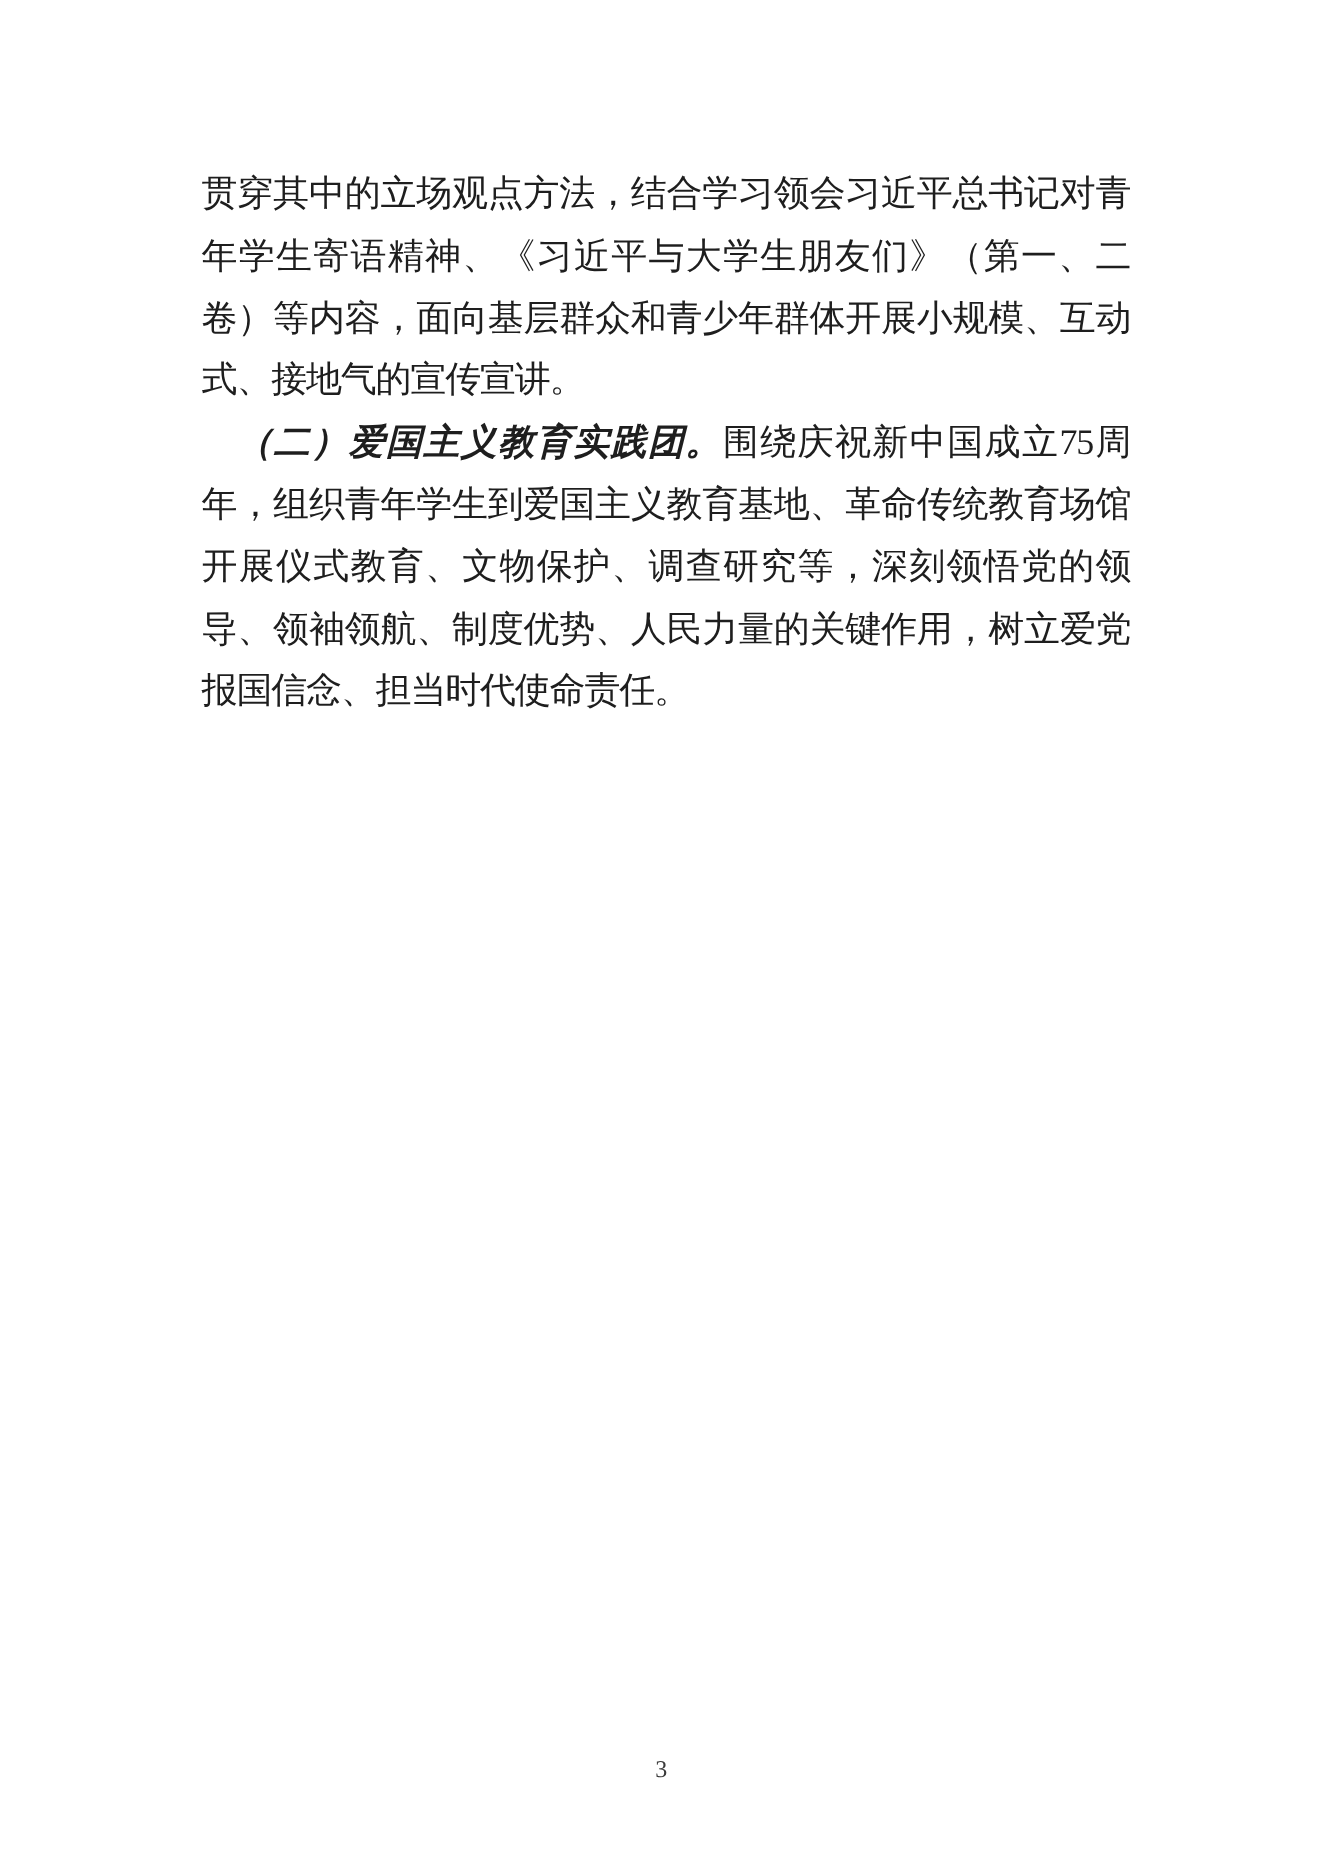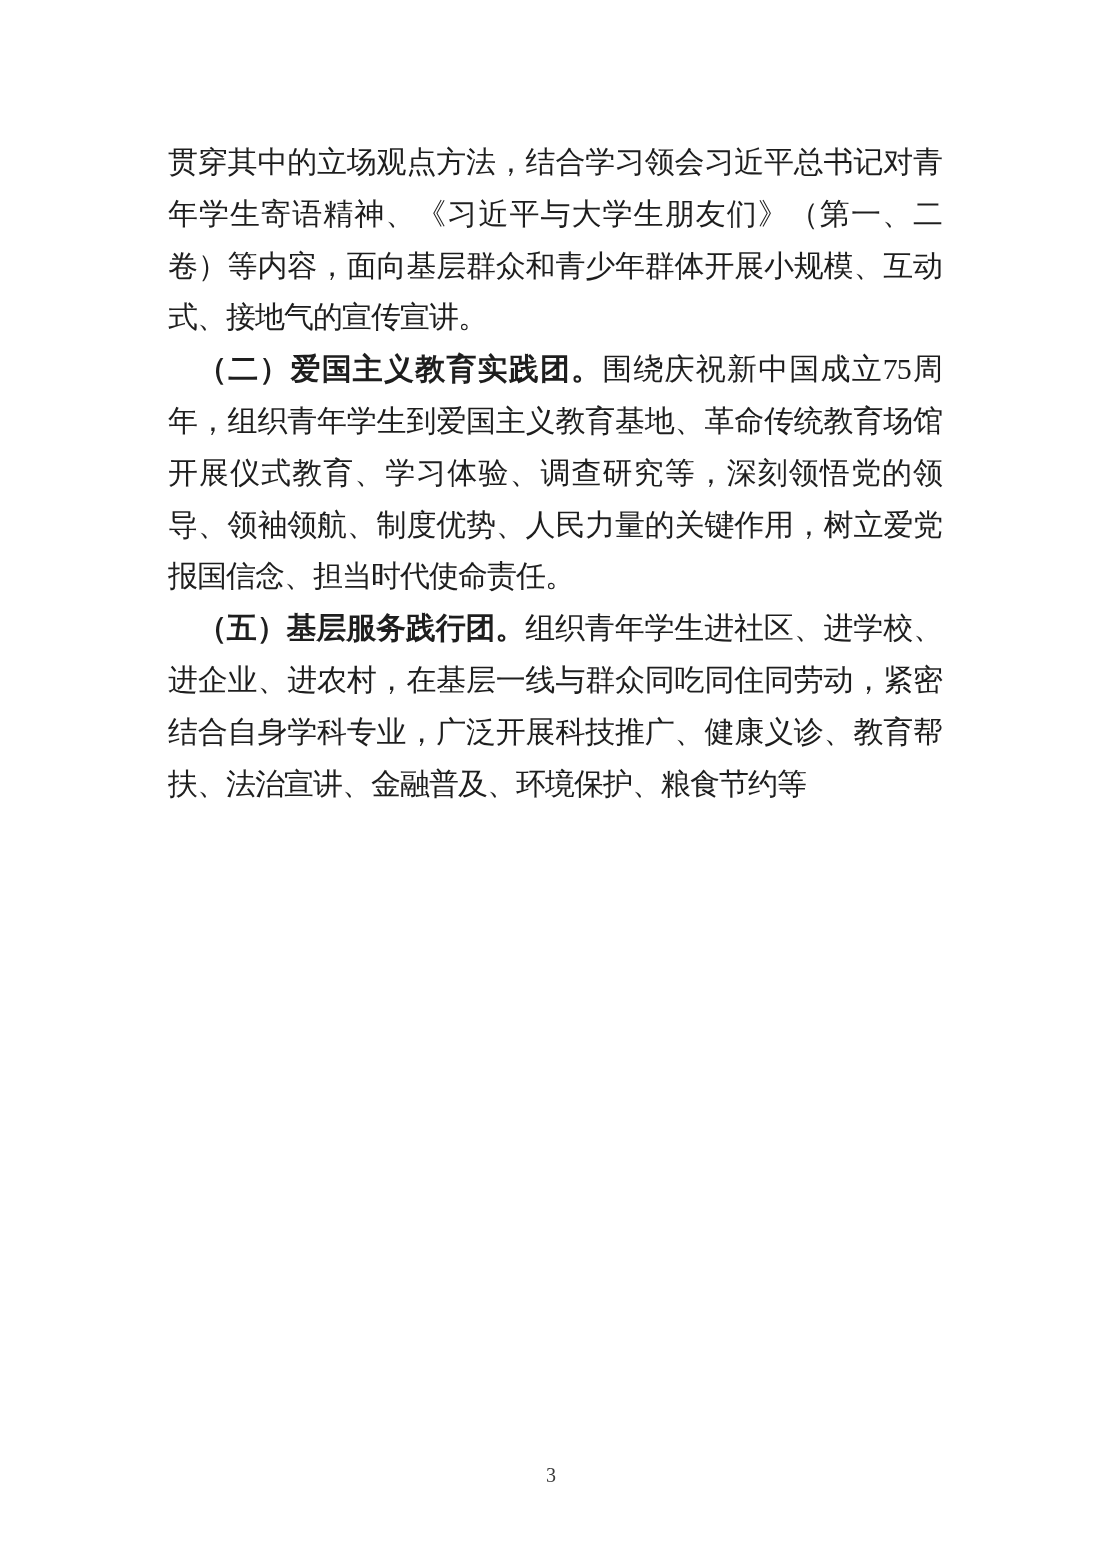--- a/index.html
+++ b/index.html
@@ -29,36 +29,36 @@
   .para {
     margin: 0;
     padding: 0;
     text-indent: 29px;
   }
   .para.first {
     text-indent: 0;
   }
   .para .lead {
     font-weight: bold;
+    font-style: italic;
   }
   .page-num {
     position: absolute;
     left: 0;
     top: 1462px;
     width: 100%;
     text-align: center;
     font-size: 20px;
     line-height: 26px;
     color: #3a3a3a;
     letter-spacing: 0;
   }
 </style>
 </head>
 <body>
 
 <div class="page">
   <div class="doc-body">
     <p class="para first"><span class="lead"></span><span>贯穿其中的立场观点方法，结合学习领会习近平总书记对青年学生寄语精神、《习近平与大学生朋友们》（第一、二卷）等内容，面向基层群众和青少年群体开展小规模、互动式、接地气的宣传宣讲。</span></p>
-    <p class="para"><span class="lead">（二）爱国主义教育实践团。</span><span>围绕庆祝新中国成立75周年，组织青年学生到爱国主义教育基地、革命传统教育场馆开展仪式教育、学习体验、调查研究等，深刻领悟党的领导、领袖领航、制度优势、人民力量的关键作用，树立爱党报国信念、担当时代使命责任。</span></p>
-    <p class="para"><span class="lead">（五）基层服务践行团。</span><span>组织青年学生进社区、进学校、进企业、进农村，在基层一线与群众同吃同住同劳动，紧密结合自身学科专业，广泛开展科技推广、健康义诊、教育帮扶、法治宣讲、金融普及、环境保护、粮食节约等</span></p>
+    <p class="para"><span class="lead">（二）爱国主义教育实践团。</span><span>围绕庆祝新中国成立75周年，组织青年学生到爱国主义教育基地、革命传统教育场馆开展仪式教育、文物保护、调查研究等，深刻领悟党的领导、领袖领航、制度优势、人民力量的关键作用，树立爱党报国信念、担当时代使命责任。</span></p>
   </div>
   <div class="page-num">3</div>
 </div>
 
 </body></html>

